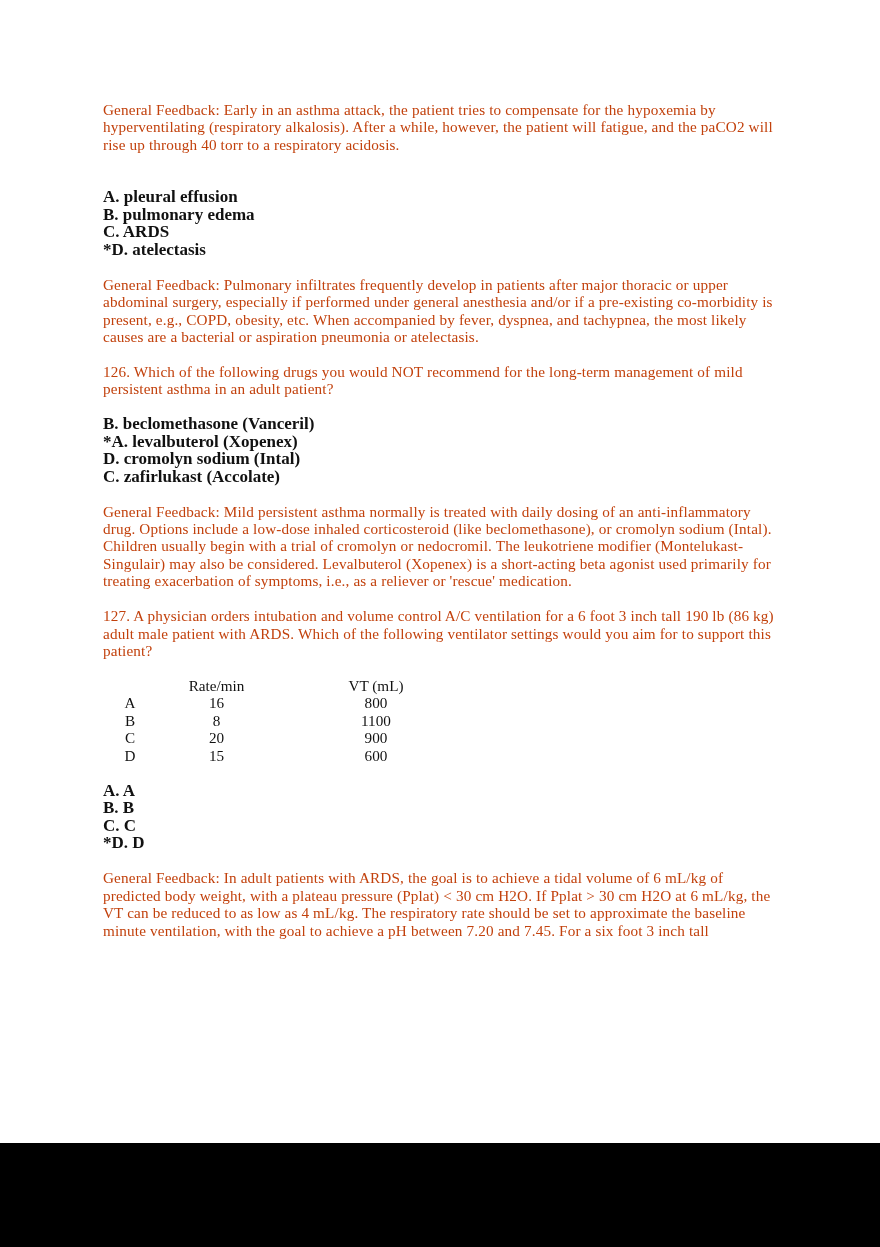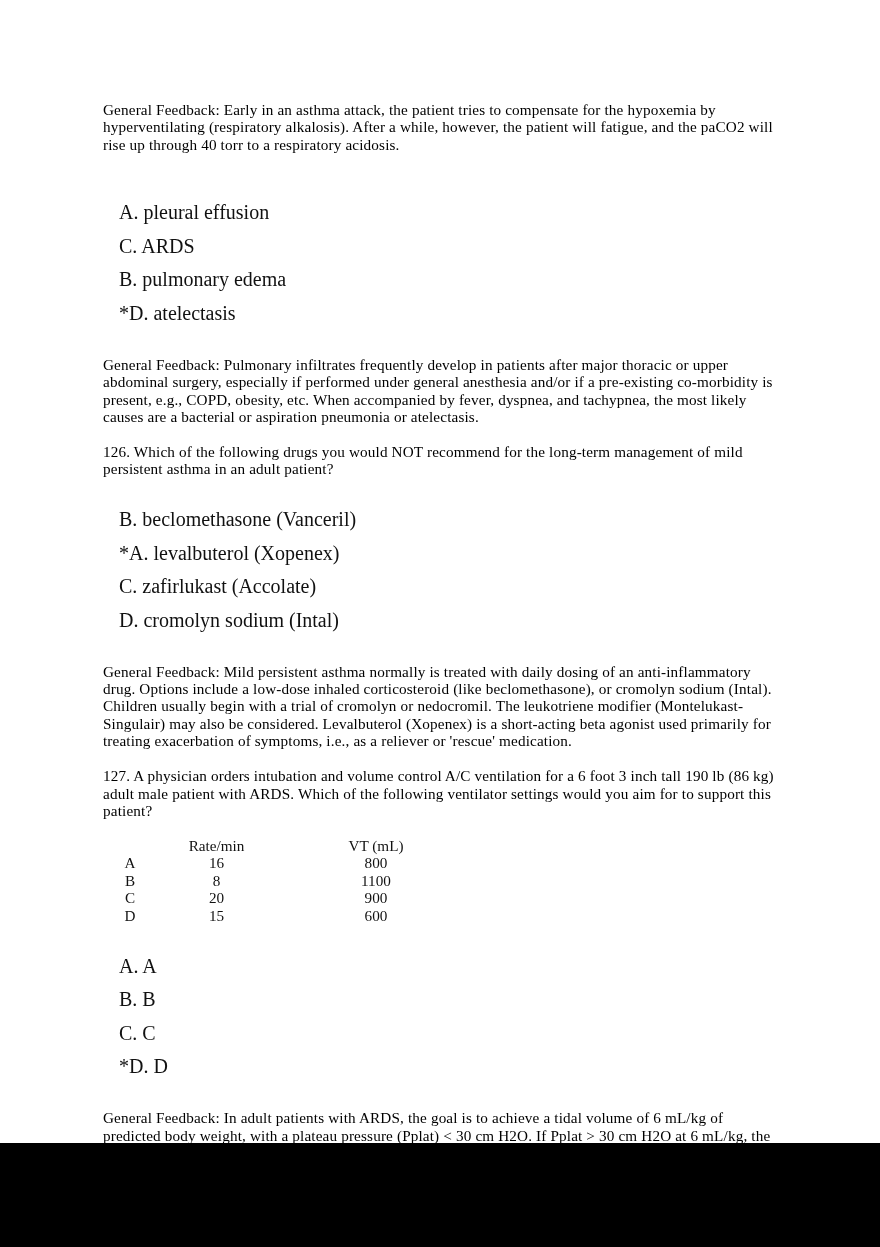--- a/index.html
+++ b/index.html
@@ -30,33 +30,34 @@
     position: absolute;
     left: 103px;
     top: 101px;
     width: 676px;
   }
   .para {
     font-size: 15.2px;
     line-height: 17.4px;
     text-align: left;
     margin: 0;
-    color: #000000;
+    color: #c2410c;
     letter-spacing: 0.01em;
   }
   .gap-para { height: 17.5px; }
   .gap-small { height: 17.5px; }
   .gap-list { height: 17.5px; }
 
   .choice-block { margin: 0; }
   .choice {
-    font-size: 20px;
+    font-size: 17px;
     line-height: 17.5px;
-    margin: 16px;
+    margin: 0;
     white-space: pre;
+    font-weight: bold;
   }
 
   .qtable {
     border-collapse: collapse;
     margin: 0;
     font-size: 15.2px;
     line-height: 17.5px;
   }
   .qtable td, .qtable th {
     padding: 0;
@@ -86,40 +87,40 @@
 
     <p class="para">General Feedback: Early in an asthma attack, the patient tries to compensate for the hypoxemia by hyperventilating (respiratory alkalosis). After a while, however, the patient will fatigue, and the paCO2 will rise up through 40 torr to a respiratory acidosis.</p>
 
     <div class="gap-para"></div>
 
 
     <div class="gap-small"></div>
 
     <div class="choice-block">
       <div class="choice">A. pleural effusion</div>
+      <div class="choice">B. pulmonary edema</div>
       <div class="choice">C. ARDS</div>
-      <div class="choice">B. pulmonary edema</div>
       <div class="choice">*D. atelectasis</div>
     </div>
 
     <div class="gap-small"></div>
 
     <p class="para">General Feedback: Pulmonary infiltrates frequently develop in patients after major thoracic or upper abdominal surgery, especially if performed under general anesthesia and/or if a pre-existing co-morbidity is present, e.g., COPD, obesity, etc. When accompanied by fever, dyspnea, and tachypnea, the most likely causes are a bacterial or aspiration pneumonia or atelectasis.</p>
 
     <div class="gap-para"></div>
 
     <p class="para">126. Which of the following drugs you would NOT recommend for the long-term management of mild persistent asthma in an adult patient?</p>
 
     <div class="gap-small"></div>
 
     <div class="choice-block">
       <div class="choice">B. beclomethasone (Vanceril)</div>
       <div class="choice">*A. levalbuterol (Xopenex)</div>
+      <div class="choice">D. cromolyn sodium (Intal)</div>
       <div class="choice">C. zafirlukast (Accolate)</div>
-      <div class="choice">D. cromolyn sodium (Intal)</div>
     </div>
 
     <div class="gap-small"></div>
 
     <p class="para">General Feedback: Mild persistent asthma normally is treated with daily dosing of an anti-inflammatory drug. Options include a low-dose inhaled corticosteroid (like beclomethasone), or cromolyn sodium (Intal). Children usually begin with a trial of cromolyn or nedocromil. The leukotriene modifier (Montelukast-Singulair) may also be considered. Levalbuterol (Xopenex) is a short-acting beta agonist used primarily for treating exacerbation of symptoms, i.e., as a reliever or 'rescue' medication.</p>
 
     <div class="gap-para"></div>
 
     <p class="para">127. A physician orders intubation and volume control A/C ventilation for a 6 foot 3 inch tall 190 lb (86 kg) adult male patient with ARDS. Which of the following ventilator settings would you aim for to support this patient?</p>
 

